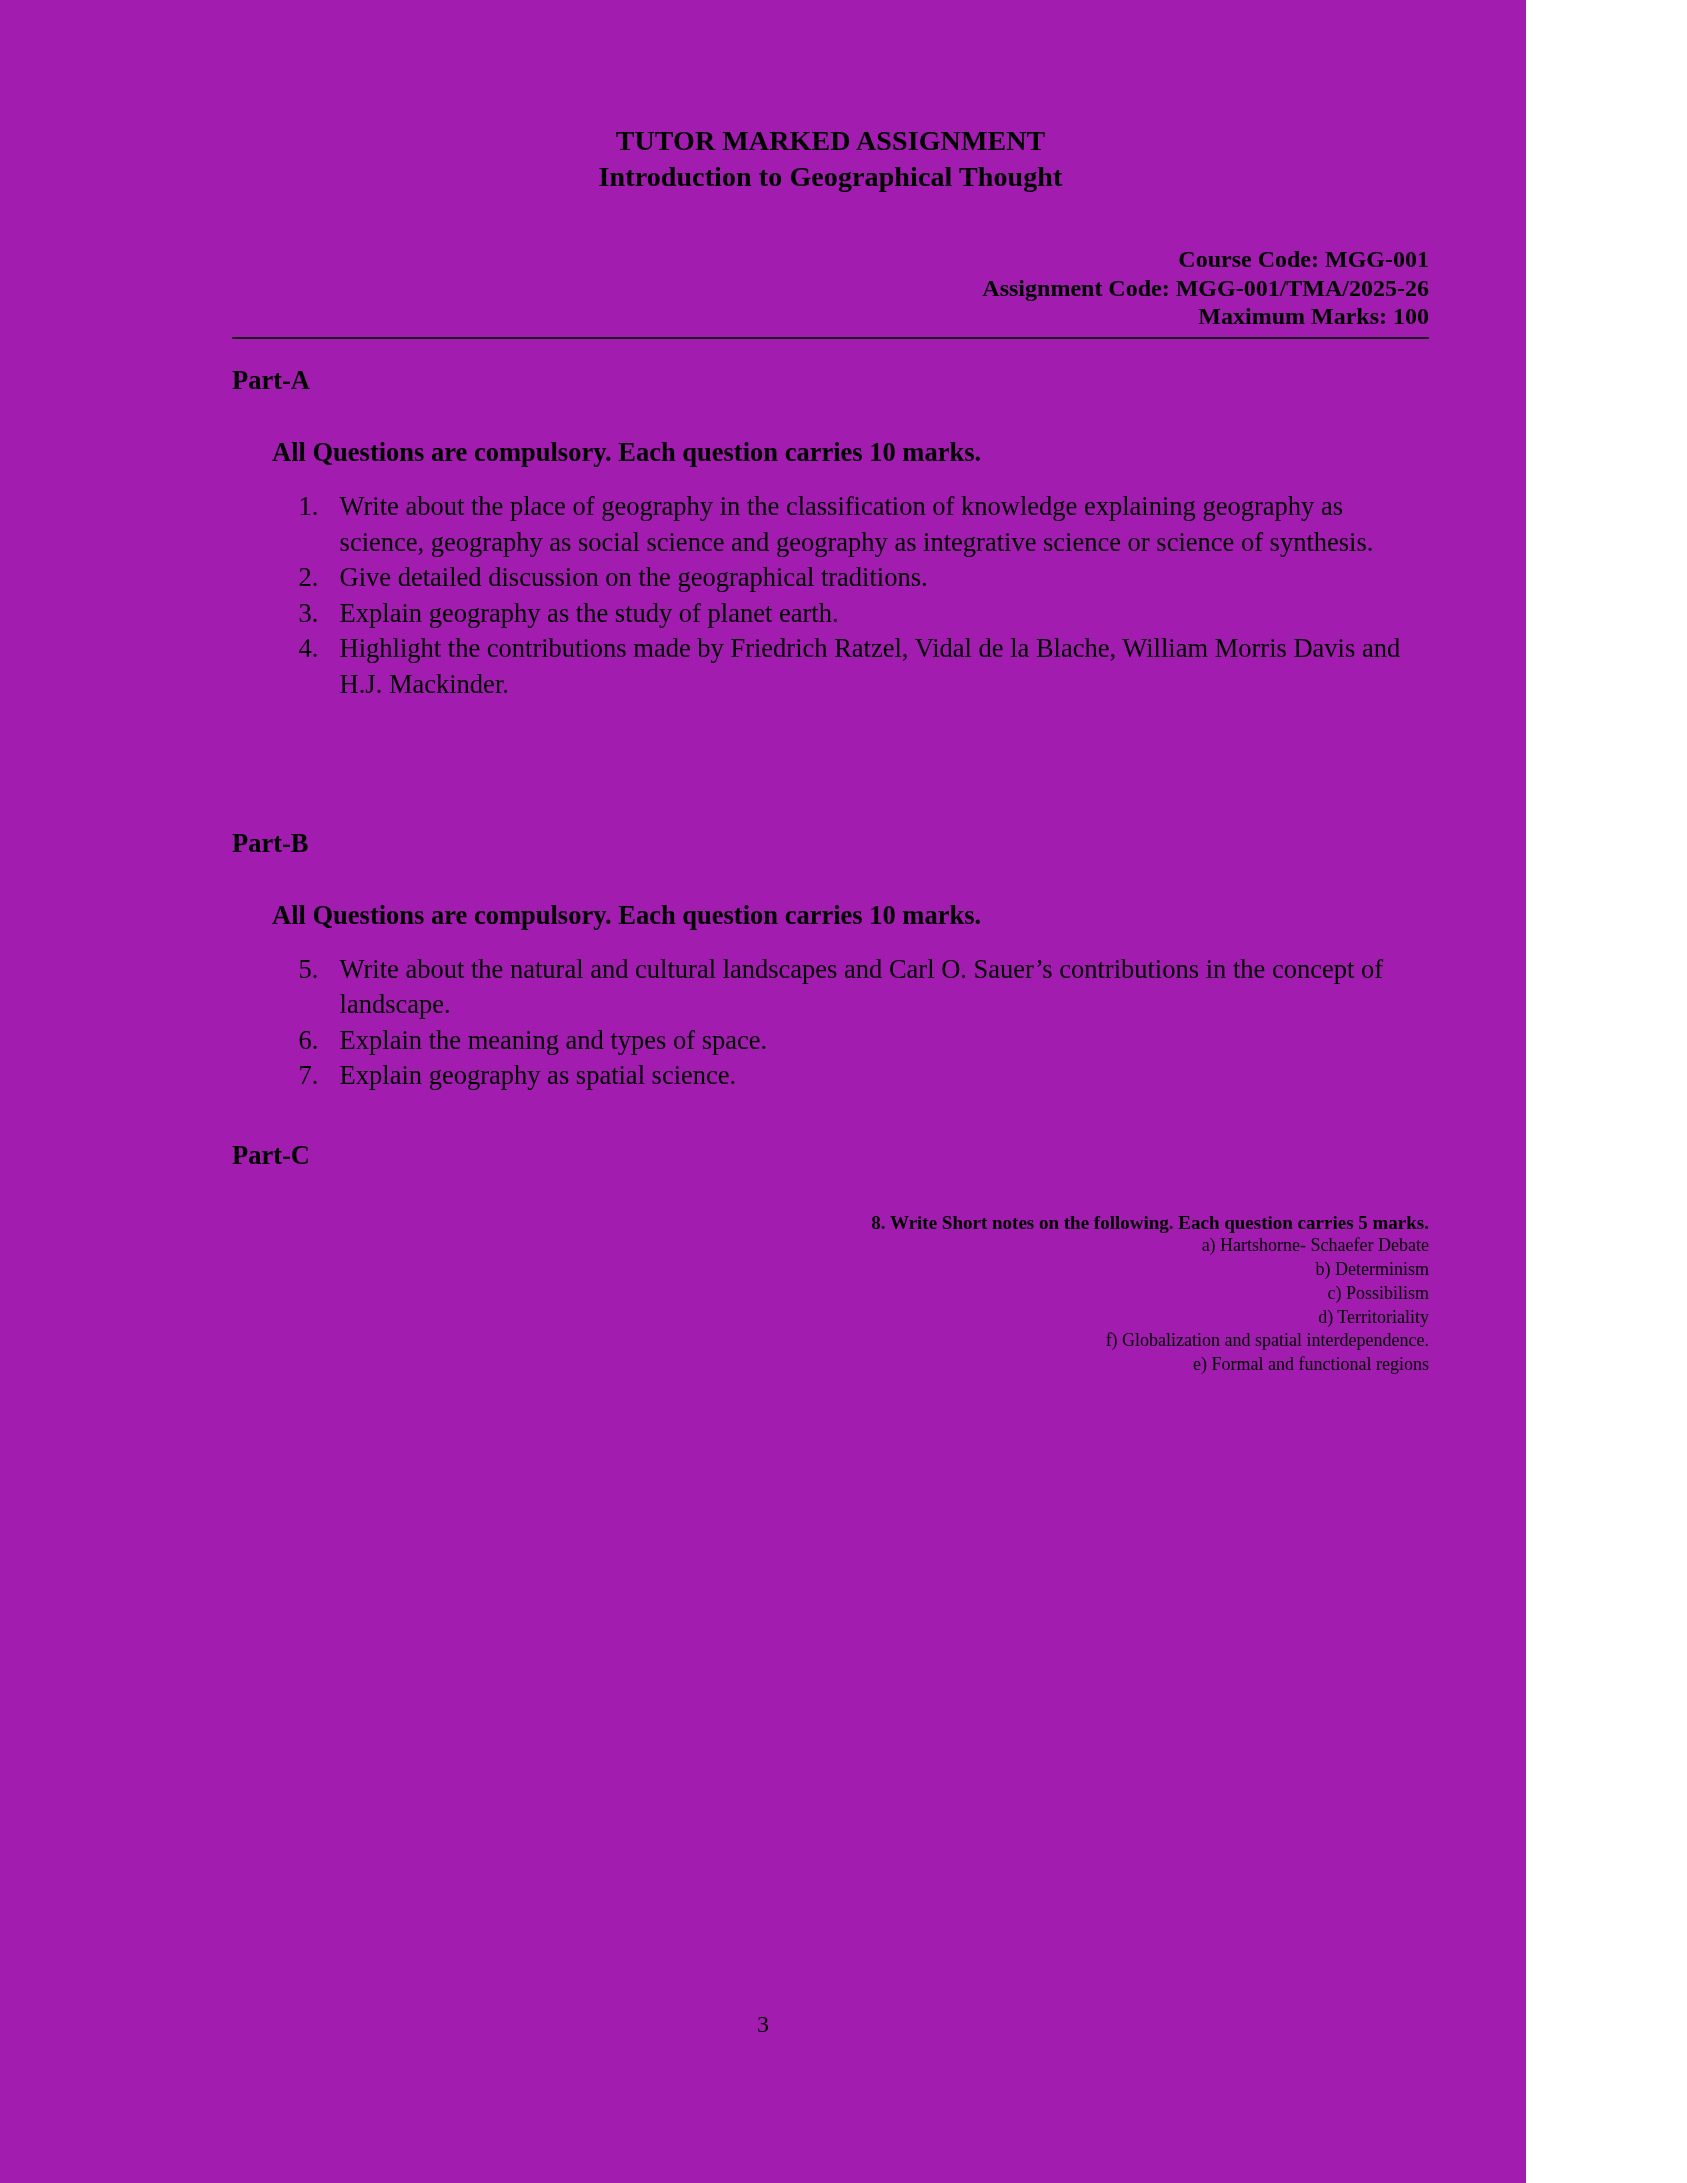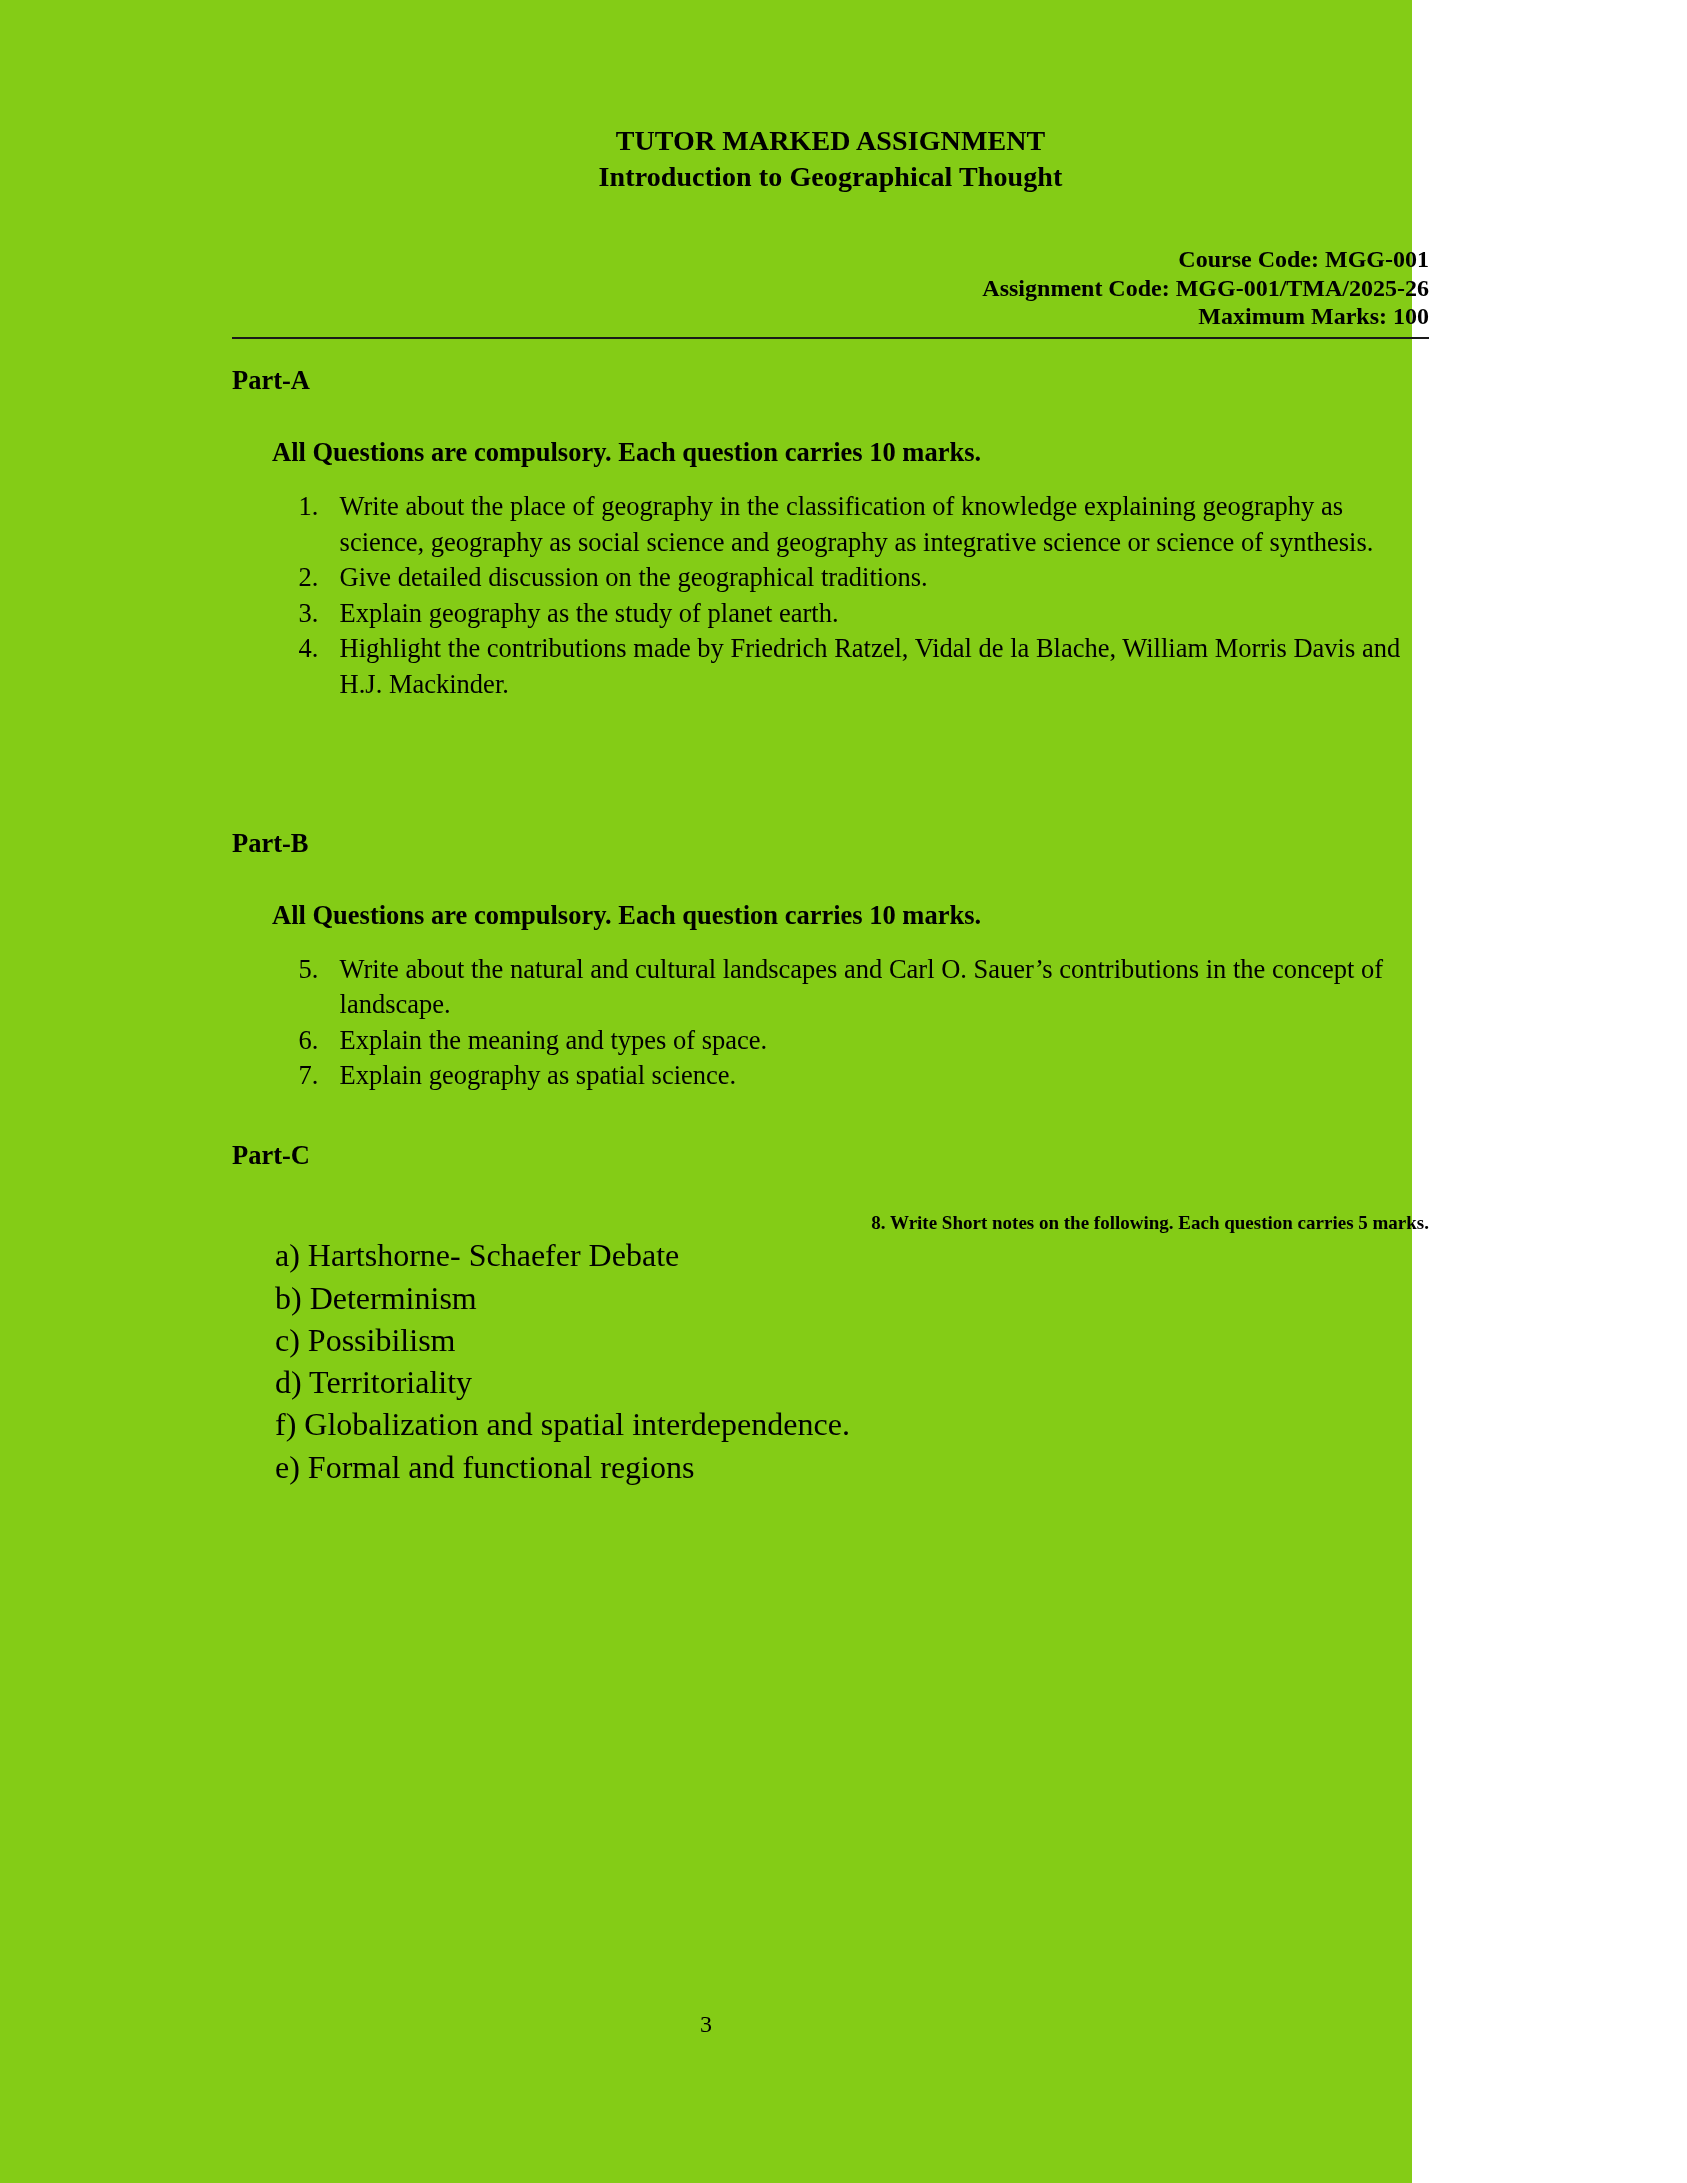--- a/index.html
+++ b/index.html
@@ -11,23 +11,23 @@
     width: 1687px;
     height: 2183px;
     font-family: "Liberation Serif", "DejaVu Serif", serif;
     color: #000000;
     position: relative;
     overflow: hidden;
   }
   .page {
     position: absolute;
     inset: 0;
-    width: 1412px;
+    width: 1526px;
     height: 2183px;
-    background: #84cc16;
+    background: #a21caf;
   }
   .content {
     position: absolute;
     left: 232px;
     top: 0;
     width: 1197px;
   }
 
   
   .doc-title {
@@ -90,22 +90,23 @@
   .shortnotes-head {
     font-weight: bold;
     font-size: 19px;
     margin-top: 41px;
     text-align: right;
   }
   ul.sublist {
     list-style: none;
     margin: 0;
     padding: 0 0 0 43px;
-    font-size: 32px;
+    font-size: 18px;
     line-height: 1.32;
+    text-align: right;
   }
   ul.sublist li {
     white-space: nowrap;
   }
 
   
   .page-number {
     position: absolute;
     left: 0;
     right: 0;

